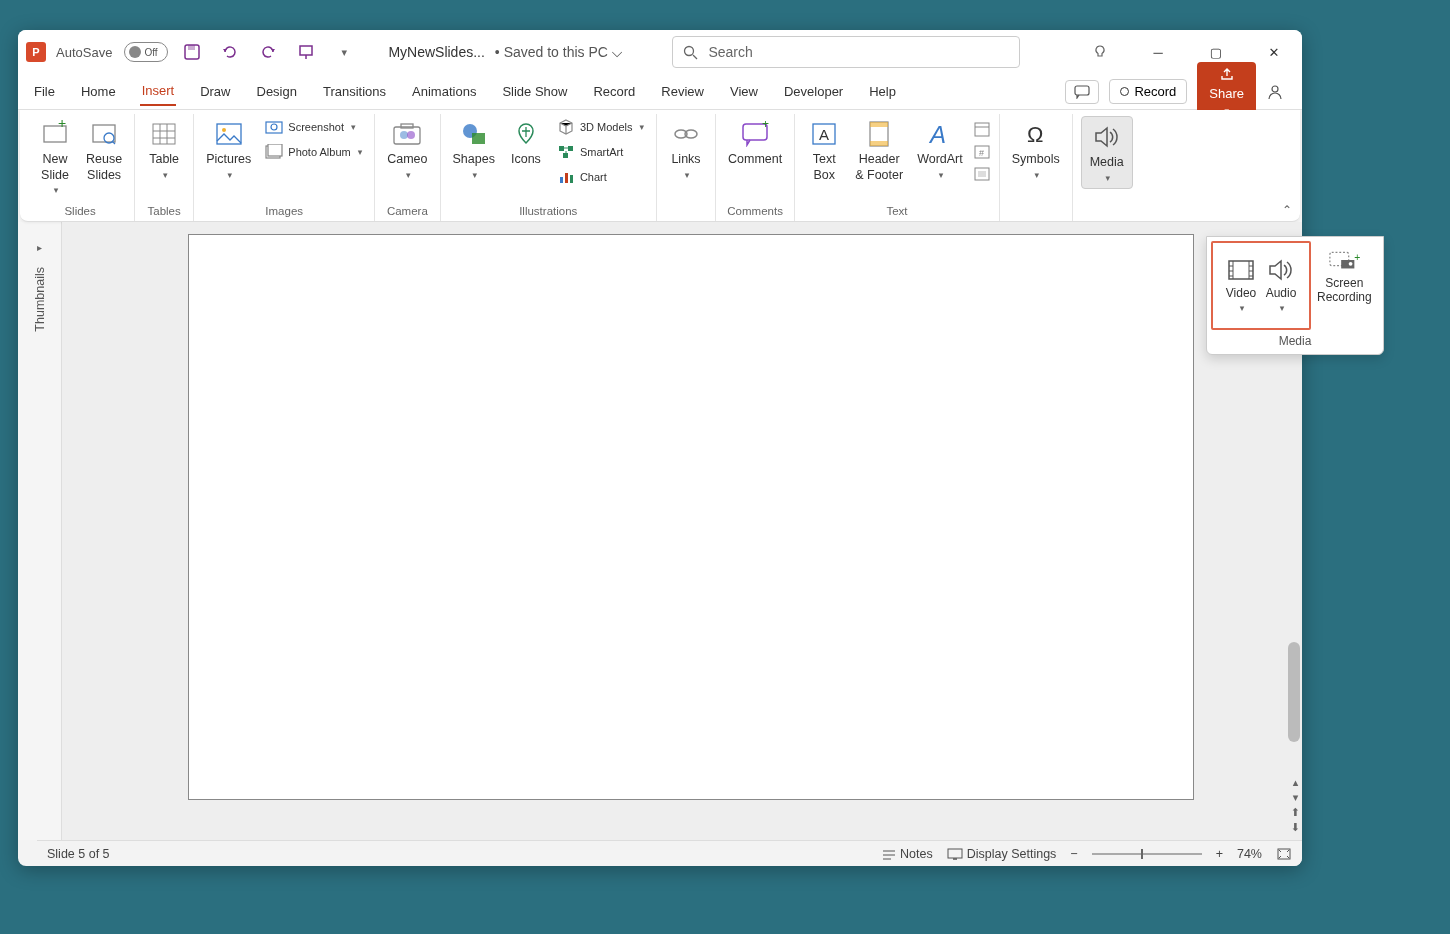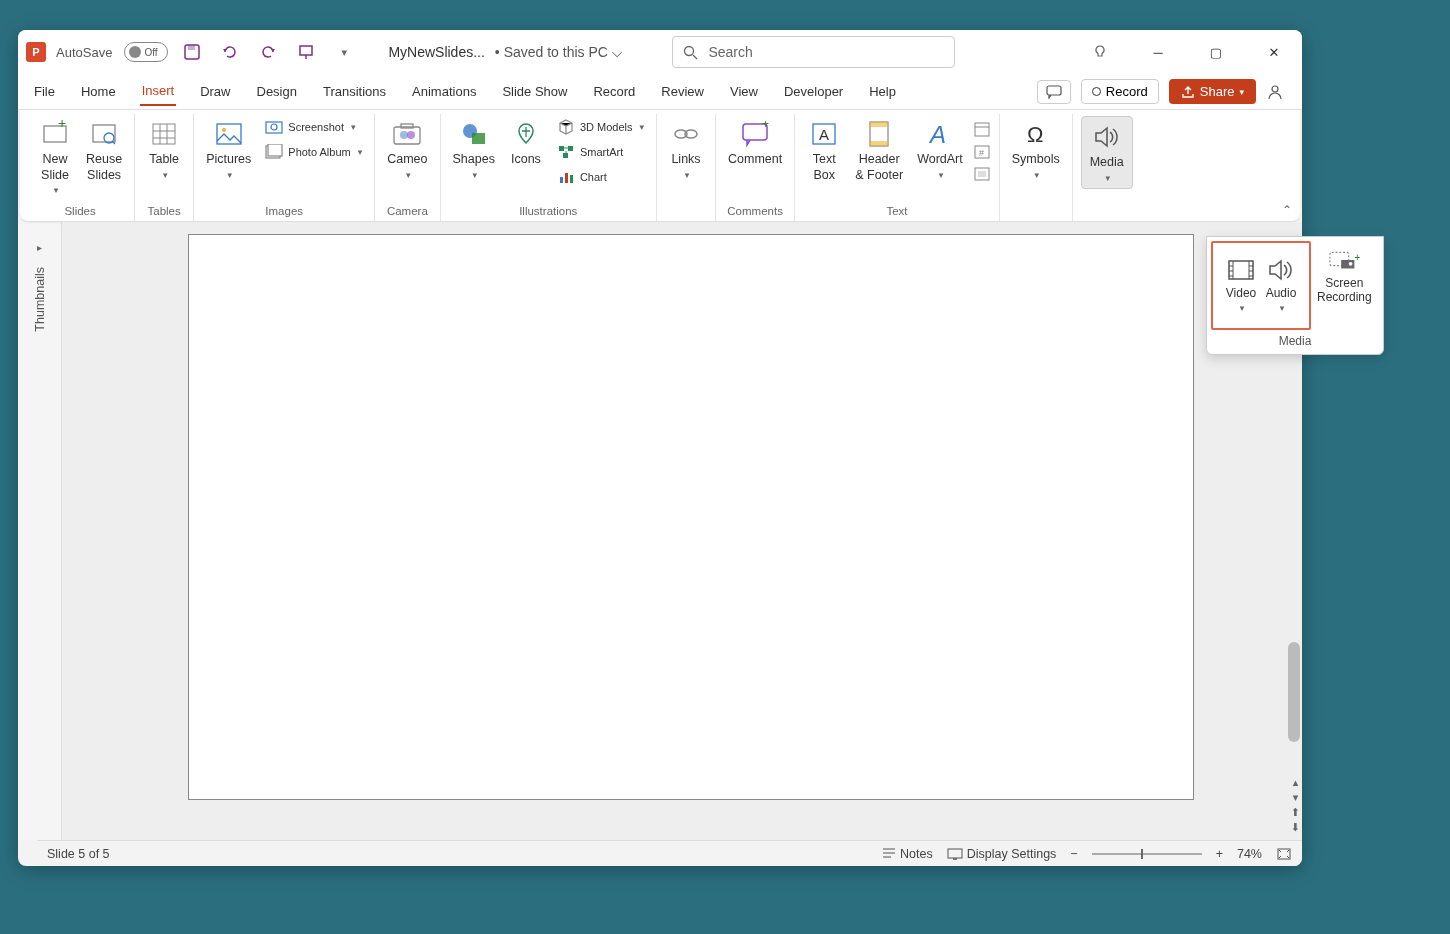--- a/index.html
+++ b/index.html
@@ -8,33 +8,33 @@
 
 
 .title-bar { height: 44px; background: #fff; display: flex; align-items: center; padding: 0 8px; gap: 10px; }
 .app-icon { width: 20px; height: 20px; background: #d84a2b; border-radius: 3px; color: #fff; font-size: 11px; font-weight: bold; display: flex; align-items: center; justify-content: center; }
 .autosave { font-size: 13px; color: #555; }
 .toggle { width: 44px; height: 20px; border: 1px solid #888; border-radius: 10px; display: inline-flex; align-items: center; padding: 0 4px; font-size: 10px; color: #555; gap: 3px; margin-left: 2px; }
 .toggle-knob { width: 12px; height: 12px; background: #888; border-radius: 50%; }
 .qat-icon { width: 28px; height: 28px; display: flex; align-items: center; justify-content: center; color: #7b2f8e; font-size: 16px; }
 .doc-title { font-size: 14px; color: #333; margin-left: 20px; }
 .saved-status { font-size: 14px; color: #555; }
-.search-box { margin-left: 40px; width: 283px; height: 32px; border: 1px solid #ccc; border-radius: 4px; display: flex; align-items: center; padding: 0 10px; gap: 10px; color: #666; font-size: 14px; background: #fff; }
+.search-box { margin-left: 40px; width: 348px; height: 32px; border: 1px solid #ccc; border-radius: 4px; display: flex; align-items: center; padding: 0 10px; gap: 10px; color: #666; font-size: 14px; background: #fff; }
 .title-right { margin-left: auto; display: flex; align-items: center; gap: 18px; }
 .win-btn { width: 40px; height: 30px; display: flex; align-items: center; justify-content: center; color: #333; font-size: 13px; }
 
 
 .tab-strip { height: 36px; background: #fff; display: flex; align-items: center; padding: 0 14px; gap: 22px; border-bottom: 1px solid #e0e0e0; }
 .tab { font-size: 13px; color: #333; padding: 6px 2px; cursor: pointer; }
 .tab.active { color: #c43e1c; border-bottom: 2px solid #c43e1c; font-weight: 500; }
 .tab-right { margin-left: auto; display: flex; align-items: center; gap: 10px; }
 .comments-btn { border: 1px solid #ccc; border-radius: 4px; padding: 4px 8px; font-size: 13px; }
 .record-btn { border: 1px solid #ccc; border-radius: 4px; padding: 4px 10px; font-size: 13px; display: flex; align-items: center; gap: 5px; }
 .record-dot { width: 9px; height: 9px; border: 1.5px solid #333; border-radius: 50%; }
-.share-btn { background: #c43e1c; color: #fff; border-radius: 4px; padding: 5px 12px; font-size: 13px; display: flex; align-items: center; gap: 5px; }
+.share-btn { background: #c43e1c; color: #fff; border-radius: 4px; padding: 5px 12px; font-size: 13px; display: flex; align-items: center; gap: 5px; flex-direction: column; }
 
 
 .ribbon { height: 112px; background: #fff; border-bottom: 1px solid #ddd; display: flex; padding: 4px 6px 0 6px; position: relative; border-radius: 0 0 8px 8px; margin: 0 2px; box-shadow: 0 1px 3px rgba(0,0,0,0.05); }
 .ribbon-group { display: flex; flex-direction: column; align-items: center; border-right: 1px solid #e4e4e4; padding: 0 8px; }
 .ribbon-group:last-of-type { border-right: none; }
 .group-content { flex: 1; display: flex; align-items: flex-start; gap: 6px; padding-top: 2px; }
 .group-label { font-size: 11.5px; color: #666; padding: 2px 0 4px 0; }
 .rb-btn { display: flex; flex-direction: column; align-items: center; justify-content: flex-start; font-size: 12.5px; color: #333; padding: 2px 4px; min-width: 42px; text-align: center; line-height: 1.25; gap: 2px; }
 .rb-btn .ico { width: 32px; height: 32px; display: flex; align-items: center; justify-content: center; }
 .rb-stack { display: flex; flex-direction: column; gap: 3px; }
@@ -458,21 +458,21 @@
           <span>▾</span>
           <span>⬆</span>
           <span>⬇</span>
       </div>
     </div>
   </div>
 
   <div class="status-bar">
     <span>Slide 5 of 5</span>
     <div class="status-right">
-      <span style="display:flex;align-items:flex-start;gap:4px">
+      <span style="display:flex;align-items:flex-end;gap:4px">
         <svg width="14" height="12" viewBox="0 0 14 12">
             <line x1="1" y1="2" x2="13" y2="2" stroke="#555"></line>
             <line x1="1" y1="6" x2="13" y2="6" stroke="#555"></line>
             <line x1="1" y1="10" x2="9" y2="10" stroke="#555"></line>
           </svg>
         <span>Notes</span>
       </span>
       <span style="display:flex;align-items:center;gap:4px">
         <svg width="16" height="12" viewBox="0 0 16 12">
             <rect x="1" y="1" width="14" height="9" fill="none" stroke="#555"></rect>

